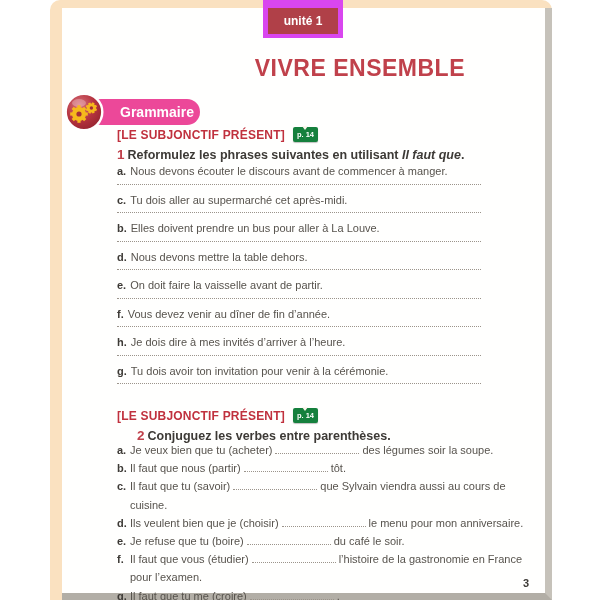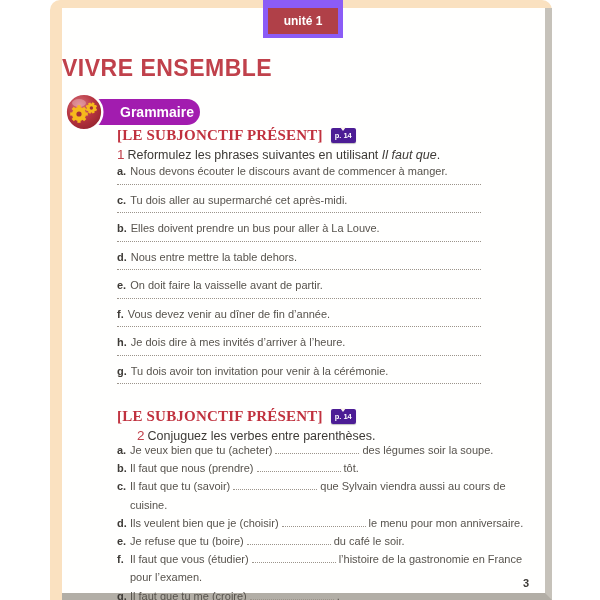--- a/index.html
+++ b/index.html
@@ -9,48 +9,48 @@
 
   .mat { position:absolute; left:50px; top:0; width:502px; height:600px;
          background:#fae1c0; border-radius:10px 10px 0 0; }
 
   .page { position:absolute; left:62px; top:8px; width:490px; height:592px;
           background:#fffffe;
           border-right:7px solid #c6c2ba; border-bottom:7px solid #b2aea6; }
 
   
   .unit-tab { position:absolute; left:201px; top:-8px; width:80px; height:38px;
-              background:#8b5cf6; }
+              background:#d946ef; }
   .unit-tab-inner { position:absolute; left:5px; right:5px; top:8px; bottom:4px;
               background:#b04048; display:flex; align-items:center; justify-content:center;
               color:#ffffff; font-size:12px; font-weight:bold; }
 
-  .title { position:absolute; left:0; top:47px; width:403px; text-align:left;
+  .title { position:absolute; left:0; top:47px; width:403px; text-align:right;
            color:#c0414b; font-size:23px; font-weight:bold; letter-spacing:0.5px; }
 
   
   .gram-pill { position:absolute; left:26px; top:91px; width:112px; height:26px;
-               background:#a21caf; border-radius:13px; display:flex; align-items:center;
+               background:#ec4899; border-radius:13px; display:flex; align-items:center;
                justify-content:center; padding-left:26px; }
   .gram-pill span { color:#ffffff; font-size:14px; font-weight:bold; }
   .gear-badge { position:absolute; left:2px; top:84px; width:40px; height:40px; }
 
   
   .topic-row { position:absolute; left:55px; display:flex; align-items:center; gap:8px; }
   .topic-row.t1 { top:119px; }
   .topic-row.t2 { top:400px; }
-  .topic { color:#c0313e; font-size:15px; font-weight:bold; letter-spacing:0.2px;font-family:Liberation Serif, serif; }
-  .pref { position:relative; width:25px; height:15px; background:#4c1d95; border-radius:2px;
+  .topic { color:#c0313e; font-size:12px; font-weight:bold; letter-spacing:0.2px; }
+  .pref { position:relative; width:25px; height:15px; background:#15803d; border-radius:2px;
           display:flex; align-items:center; justify-content:center;
           color:#ffffff; font-size:7.5px; font-weight:bold; box-shadow:0 1px 1px rgba(0,0,0,.25); }
   .pref::before { content:""; position:absolute; top:-1px; left:50%; margin-left:-3px;
           border-left:3px solid transparent; border-right:3px solid transparent;
           border-top:4px solid #fdf6ee; }
 
-  .ex-head { position:absolute; left:55px; width:420px; font-size:12.5px; font-weight:normal;
+  .ex-head { position:absolute; left:55px; width:420px; font-size:12.5px; font-weight:bold;
              color:#3d3a36; }
   .ex-head.h1 { top:139px; }
   .ex-head.h2 { top:420px;margin-left:20px; }
   .ex-num { color:#c0414b; font-size:13.5px; margin-right:3px; }
   .ex-head em { font-style:italic; }
 
   
   .ex1-items { position:absolute; left:55px; top:156px; width:419px; }
   .item1 { position:relative; height:28.5px; }
   .item1 .sent-line { position:absolute; left:0; top:1px; font-size:11px; color:#57534d; }
@@ -137,21 +137,21 @@
       </div>
       <div class="item1">
         <div class="sent-line"><span class="letter">c.</span><span>Tu dois aller au supermarché cet après-midi.</span></div>
         <div class="ansline"></div>
       </div>
       <div class="item1">
         <div class="sent-line"><span class="letter">b.</span><span>Elles doivent prendre un bus pour aller à La Louve.</span></div>
         <div class="ansline"></div>
       </div>
       <div class="item1">
-        <div class="sent-line"><span class="letter">d.</span><span>Nous entre mettre la table dehors.</span></div>
+        <div class="sent-line"><span class="letter">d.</span><span>Nous devons mettre la table dehors.</span></div>
         <div class="ansline"></div>
       </div>
       <div class="item1">
         <div class="sent-line"><span class="letter">e.</span><span>On doit faire la vaisselle avant de partir.</span></div>
         <div class="ansline"></div>
       </div>
       <div class="item1">
         <div class="sent-line"><span class="letter">f.</span><span>Vous devez venir au dîner de fin d’année.</span></div>
         <div class="ansline"></div>
       </div>
@@ -171,21 +171,21 @@
     </div>
     <div class="ex-head h2">
       <span class="ex-num">2</span><span>Conjuguez les verbes entre parenthèses.</span>
     </div>
 
     <div class="ex2-items">
       <div class="item2">
         <span class="letter">a.</span><span>Je veux bien que tu (acheter)</span><span class="blank"></span><span>des légumes soir la soupe.</span>
       </div>
       <div class="item2">
-        <span class="letter">b.</span><span>Il faut que nous (prendre)</span><span class="blank"></span><span>tôt.</span>
+        <span class="letter">b.</span><span>Il faut que nous (partir)</span><span class="blank"></span><span>tôt.</span>
       </div>
       <div class="item2">
         <span class="letter">c.</span><span>Il faut que tu (savoir)</span><span class="blank"></span><span>que Sylvain viendra aussi au cours de cuisine.</span>
       </div>
       <div class="item2">
         <span class="letter">d.</span><span>Ils veulent bien que je (choisir)</span><span class="blank"></span><span>le menu pour mon anniversaire.</span>
       </div>
       <div class="item2">
         <span class="letter">e.</span><span>Je refuse que tu (boire)</span><span class="blank"></span><span>du café le soir.</span>
       </div>

